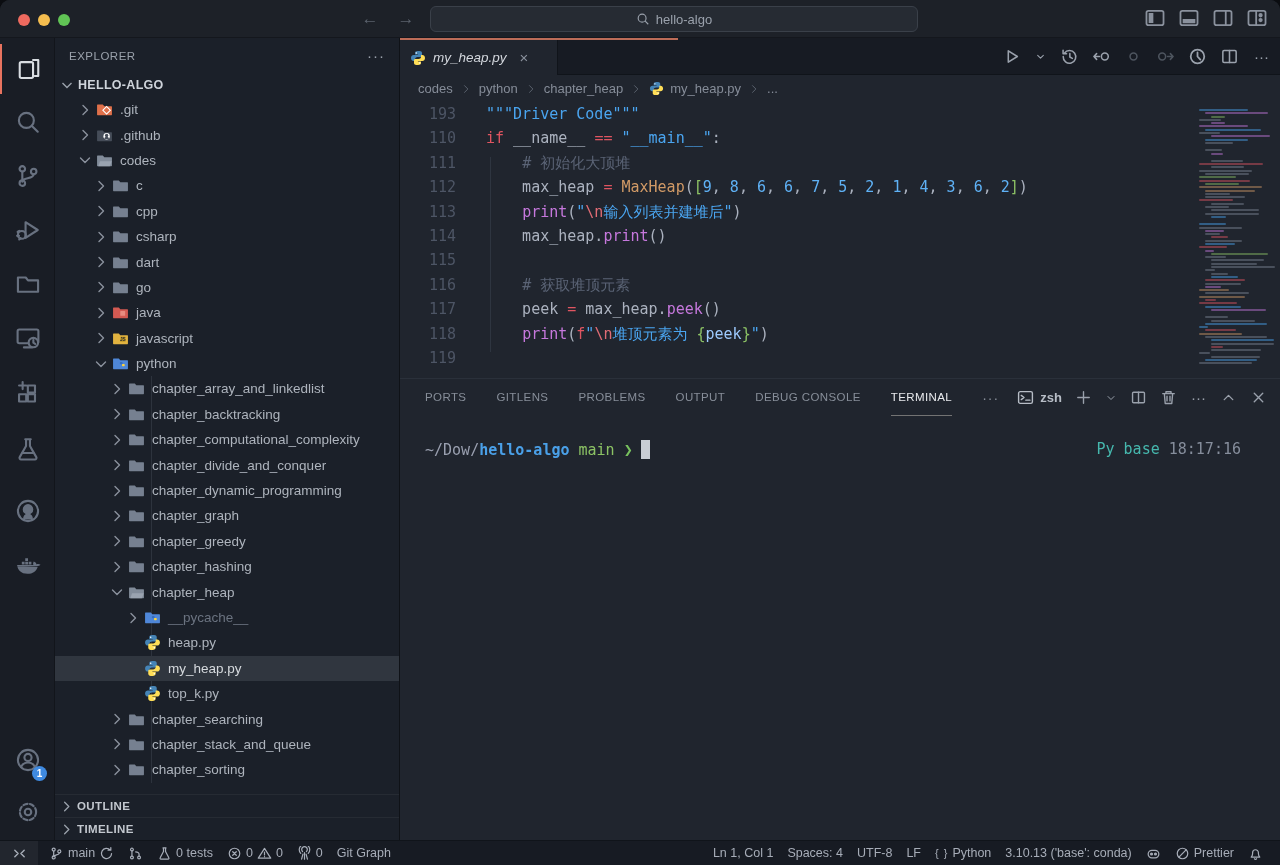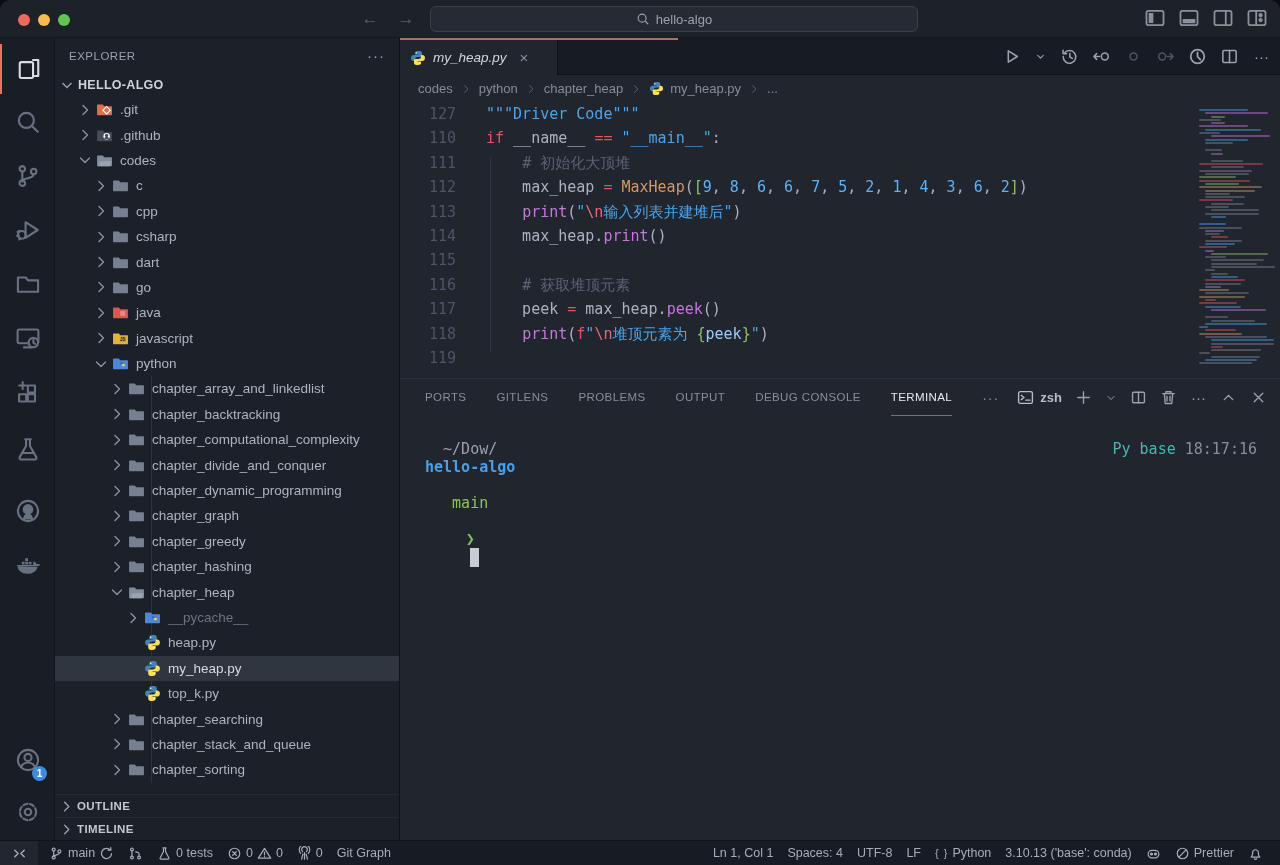--- a/index.html
+++ b/index.html
@@ -63,23 +63,23 @@
   
   .panel{position:absolute;left:0;top:340px;width:881px;height:462px;background:#20252e;border-top:1px solid #2a303a;}
   .ptabs{position:absolute;left:0;top:0;width:881px;height:37px;display:flex;align-items:center;padding-left:25px;gap:30px;}
   .ptab{font-size:11.5px;letter-spacing:.4px;color:#878e99;height:37px;display:flex;align-items:center;border-bottom:1px solid transparent;}
   .ptab.active{color:#e8eaed;border-bottom:1px solid #737373;}
   .ptab-more{color:#878e99;font-size:14px;letter-spacing:1px;}
   .ptools{position:absolute;right:14px;top:0;height:37px;display:flex;align-items:center;gap:13px;color:#9aa1ac;}
   .ptools .ic{width:17px;height:17px;}
   .ptools .shell{display:flex;align-items:center;gap:6px;color:#b7bdc6;font-size:13px;font-weight:bold;}
   .term{position:absolute;left:0;top:37px;width:881px;height:425px;font-family:"DejaVu Sans Mono",monospace;font-size:15px;}
-  .promptline{position:absolute;left:25px;top:24px;display:flex;align-items:center;white-space:pre;flex-direction:column;}
+  .promptline{position:absolute;left:25px;top:24px;display:flex;align-items:center;white-space:pre;}
   .cursorblock{display:inline-block;width:9px;height:19px;background:#c8cdd4;margin-left:8px;}
-  .rprompt{position:absolute;right:24px;top:24px;white-space:pre;}
+  .rprompt{position:absolute;right:40px;top:24px;white-space:pre;}
   .t-path{color:#9aa0b0}.t-repo{color:#4aa0e8;font-weight:bold}.t-branch{color:#8bc264}.t-arrow{color:#78c25e}
   .t-teal{color:#46b8ae}.t-gray{color:#868e9c}
   
   .statusbar{position:absolute;left:0;top:840px;width:1280px;height:25px;background:#171b23;border-top:1px solid #10141a;
              display:flex;align-items:center;font-size:12.5px;color:#a7adb8;}
   .st-left{display:flex;align-items:center;height:25px;}
   .st-right{margin-left:auto;display:flex;align-items:center;height:25px;padding-right:10px;}
   .st-item{display:flex;align-items:center;gap:4px;padding:0 7px;height:25px;}
   .st-item .ic{width:15px;height:15px;}
   .st-item.tile{background:#22262e;width:38px;justify-content:center;margin-right:4px;}
@@ -746,21 +746,21 @@
           <svg viewBox="0 0 16 16" fill="none" stroke="currentColor" stroke-width="1.2" stroke-linecap="round" stroke-linejoin="round">
             <path d="M6 3.5L10.5 8 6 12.5"></path>
           </svg>
         </span>
         <span style="display:flex;align-items:center;gap:4px">
           <span>...</span>
         </span>
       </div>
     <div class="codearea">
       <div id="codelines">
-          <div class="codeline"><span class="lnum">127</span><span><span class="tk-s">"""Driver Code"""</span></span></div>
+          <div class="codeline"><span class="lnum">193</span><span><span class="tk-s">"""Driver Code"""</span></span></div>
           <div class="codeline"><span class="lnum">110</span><span><span class="tk-k">if</span><span class="tk-p"> __name__ </span><span class="tk-k">==</span><span class="tk-p"> </span><span class="tk-s">"__main__"</span><span class="tk-p">:</span></span></div>
           <div class="codeline"><span class="lnum">111</span><span><span class="tk-p">    </span><span class="tk-c"># 初始化大顶堆</span></span></div>
           <div class="codeline"><span class="lnum">112</span><span><span class="tk-p">    max_heap </span><span class="tk-k">=</span><span class="tk-p"> </span><span class="tk-cl">MaxHeap</span><span class="tk-p">(</span><span class="tk-b">[</span><span class="tk-n">9</span><span class="tk-p">, </span><span class="tk-n">8</span><span class="tk-p">, </span><span class="tk-n">6</span><span class="tk-p">, </span><span class="tk-n">6</span><span class="tk-p">, </span><span class="tk-n">7</span><span class="tk-p">, </span><span class="tk-n">5</span><span class="tk-p">, </span><span class="tk-n">2</span><span class="tk-p">, </span><span class="tk-n">1</span><span class="tk-p">, </span><span class="tk-n">4</span><span class="tk-p">, </span><span class="tk-n">3</span><span class="tk-p">, </span><span class="tk-n">6</span><span class="tk-p">, </span><span class="tk-n">2</span><span class="tk-b">]</span><span class="tk-p">)</span></span></div>
           <div class="codeline"><span class="lnum">113</span><span><span class="tk-p">    </span><span class="tk-f">print</span><span class="tk-p">(</span><span class="tk-s">"</span><span class="tk-e">\n</span><span class="tk-s">输入列表并建堆后</span><span class="tk-s">"</span><span class="tk-p">)</span></span></div>
           <div class="codeline"><span class="lnum">114</span><span><span class="tk-p">    max_heap.</span><span class="tk-f">print</span><span class="tk-p">()</span></span></div>
           <div class="codeline"><span class="lnum">115</span><span></span></div>
           <div class="codeline"><span class="lnum">116</span><span><span class="tk-p">    </span><span class="tk-c"># 获取堆顶元素</span></span></div>
           <div class="codeline"><span class="lnum">117</span><span><span class="tk-p">    peek </span><span class="tk-k">=</span><span class="tk-p"> max_heap.</span><span class="tk-f">peek</span><span class="tk-p">()</span></span></div>
           <div class="codeline"><span class="lnum">118</span><span><span class="tk-p">    </span><span class="tk-f">print</span><span class="tk-p">(</span><span class="tk-k">f</span><span class="tk-s">"</span><span class="tk-e">\n</span><span class="tk-s">堆顶元素为 </span><span class="tk-b">{</span><span class="tk-v">peek</span><span class="tk-b">}</span><span class="tk-s">"</span><span class="tk-p">)</span></span></div>
           <div class="codeline"><span class="lnum">119</span><span></span></div>

